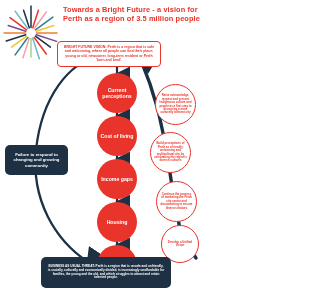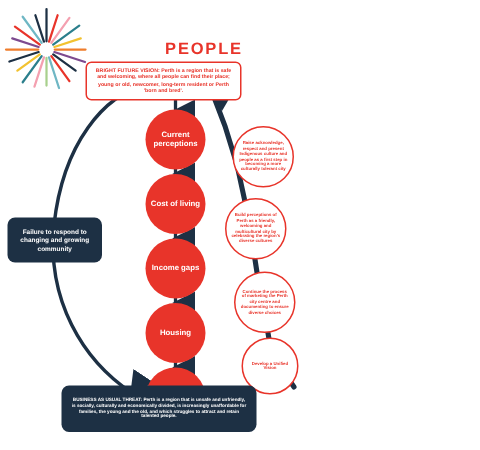--- a/index.html
+++ b/index.html
@@ -99,21 +99,21 @@
         <line x1="24.55" y1="32.23" x2="9.58" y2="43.11" stroke="#f2c230" stroke-width="1.5" stroke-linecap="round"></line>
         <line x1="23.77" y1="30.70" x2="4.27" y2="37.03" stroke="#1d3044" stroke-width="1.5" stroke-linecap="round"></line>
         <line x1="23.50" y1="29.00" x2="2.00" y2="29.00" stroke="#ef7d2c" stroke-width="1.5" stroke-linecap="round"></line>
         <line x1="23.77" y1="27.30" x2="6.17" y2="21.58" stroke="#7d4a8f" stroke-width="1.5" stroke-linecap="round"></line>
         <line x1="24.55" y1="25.77" x2="7.97" y2="13.72" stroke="#e8342a" stroke-width="1.5" stroke-linecap="round"></line>
         <line x1="25.77" y1="24.55" x2="13.13" y2="7.16" stroke="#6fb7c4" stroke-width="1.5" stroke-linecap="round"></line>
         <line x1="27.30" y1="23.77" x2="21.58" y2="6.17" stroke="#1d3044" stroke-width="1.5" stroke-linecap="round"></line>
       </svg>
   </div>
 
-  <div class="people">PEOPLE</div>
+  <div class="title">Towards a Bright Future - a vision for Perth as a region of 3.5 million people</div>
 
   <svg class="connectors" viewBox="0 0 212 300">
     <defs>
       <marker id="navyArrowDown" markerWidth="7" markerHeight="7" refX="3.5" refY="6" orient="auto">
         <path d="M0,0 L7,0 L3.5,7 Z" fill="#1d3044"></path>
       </marker>
     </defs>
 
     <path d="M97,57 C70,63 42,95 36,150 C31,200 55,240 88,262" stroke="#1d3044" stroke-width="2.3" fill="none" marker-end="url(#navyArrowDown)"></path>
 

